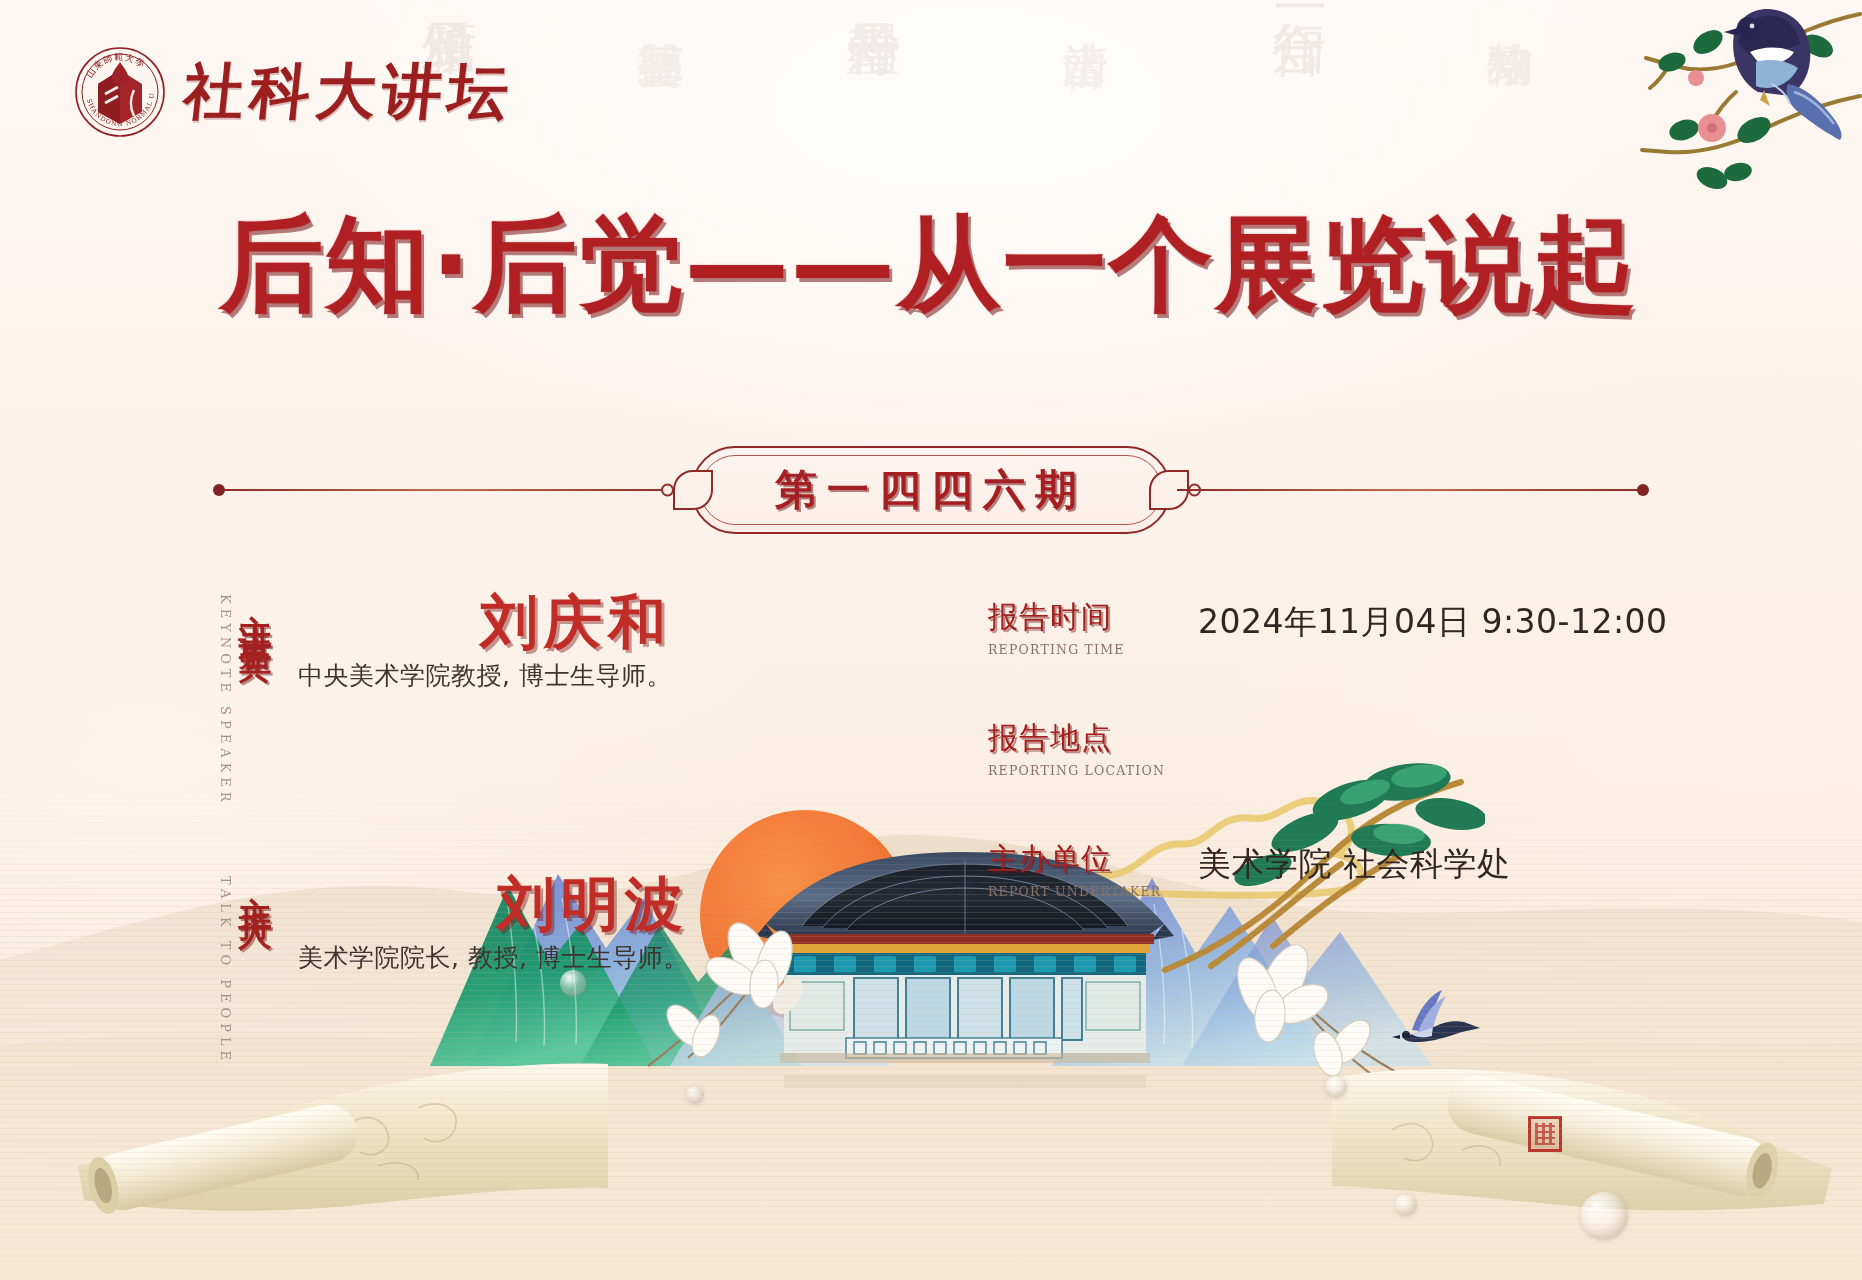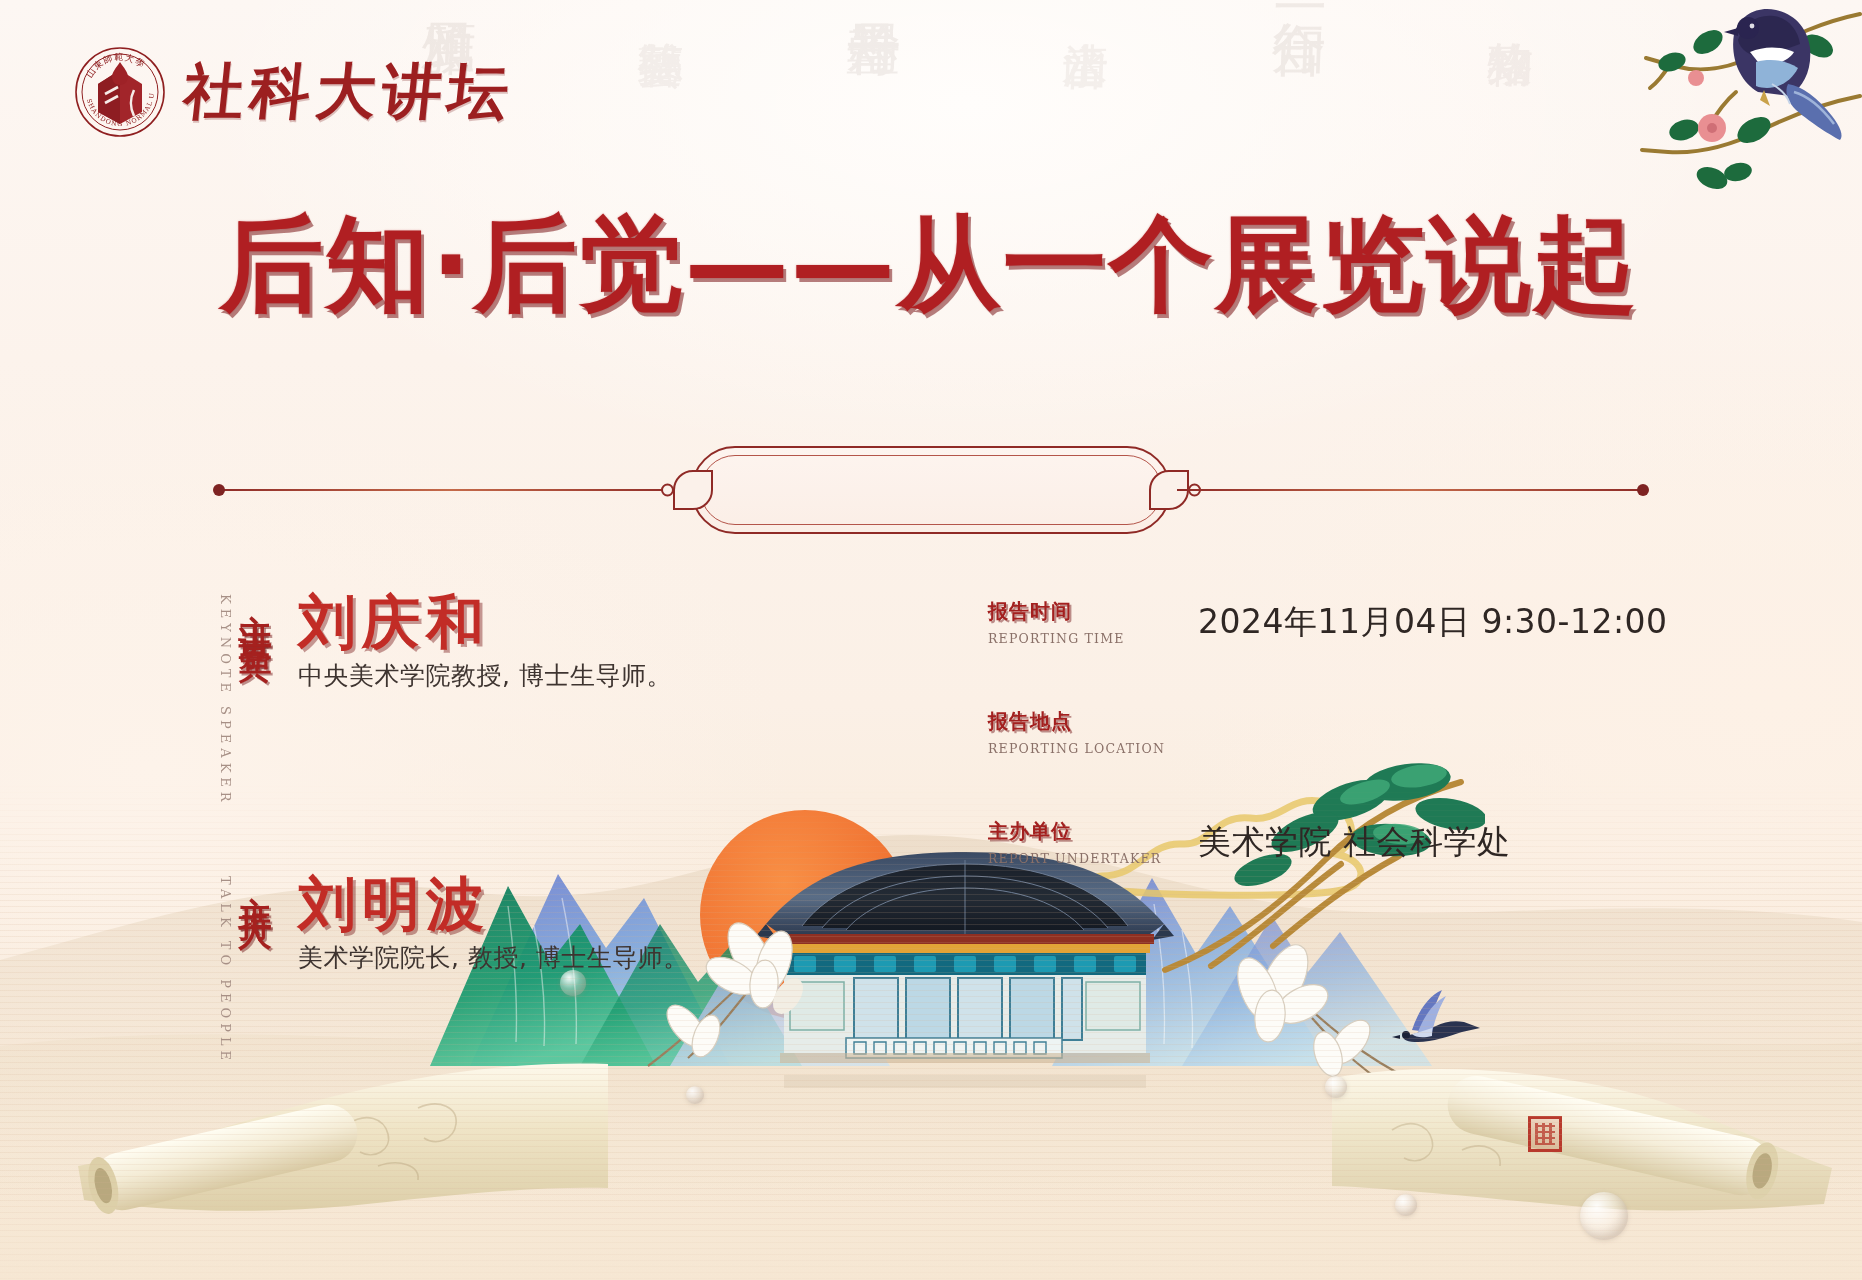--- a/index.html
+++ b/index.html
@@ -107,38 +107,38 @@
   .vlabel { display:flex; align-items:flex-start; gap:6px; height:170px; }
   .vlabel .en {
     writing-mode:vertical-rl; font-family:"DejaVu Serif","Liberation Serif",serif;
     font-size:13px; letter-spacing:5px; color:#a79086; padding-top:6px; white-space:nowrap;
   }
   .vlabel .cn {
     writing-mode:vertical-rl; font-family:"DejaVu Sans","Liberation Sans",sans-serif;
     font-size:33px; font-weight:700; color:#a5211f; letter-spacing:11px; line-height:1;
     text-shadow:2px 2px 0 rgba(110,18,20,.45);
   }
-  .pinfo { padding-top:4px; }
+  .pinfo { padding-top:4px;text-align:right; }
   .pname {
     font-family:"DejaVu Sans","Liberation Sans",sans-serif;
     font-size:58px; font-weight:700; color:#c22c26; letter-spacing:6px; line-height:1.05;
     text-shadow:3px 3px 0 rgba(120,22,22,.42);
   }
   .ptitle {
     margin-top:6px; font-family:"DejaVu Sans","Liberation Sans",sans-serif;
     font-size:25px; color:#3e3430; letter-spacing:.5px; white-space:nowrap;
   }
 
   
   .info { position:absolute; left:988px; top:598px; width:760px; }
   .info-row { display:flex; align-items:flex-start; margin-bottom:62px; }
   .info-key { width:150px; flex:0 0 150px; padding-top:2px; }
   .info-key .cn {
     font-family:"DejaVu Sans","Liberation Sans",sans-serif;
-    font-size:20px; font-weight:700; color:#a3201f; letter-spacing:1px; line-height:1.1;
+    font-size:30px; font-weight:400; color:#a3201f; letter-spacing:1px; line-height:1.1;
     text-shadow:2px 2px 0 rgba(110,18,20,.45);
   }
   .info-key .en {
     margin-top:9px; font-family:"DejaVu Serif","Liberation Serif",serif;
     font-size:12.5px; letter-spacing:1.2px; color:#8a7068; white-space:nowrap;
   }
   .info-val {
     padding-left:60px; font-family:"DejaVu Sans","Liberation Sans",sans-serif;
     font-size:33px; color:#2f2724; letter-spacing:.5px; white-space:nowrap; padding-top:2px;text-align:center;
   }
@@ -509,20 +509,21 @@
   <div class="banner-row">
     <div class="rule left">
         <span class="cap"></span>
       </div>
     <div class="banner">
       <div class="plate"></div>
       <div class="knot l"></div>
       <div class="knot r"></div>
       <div class="knot-dot l"></div>
       <div class="knot-dot r"></div>
+      <div class="banner-text">第一四四六期</div>
     </div>
     <div class="rule right">
         <span class="cap"></span>
       </div>
   </div>
 
   <div class="people">
 
     <div class="person">
       <div class="vlabel">

